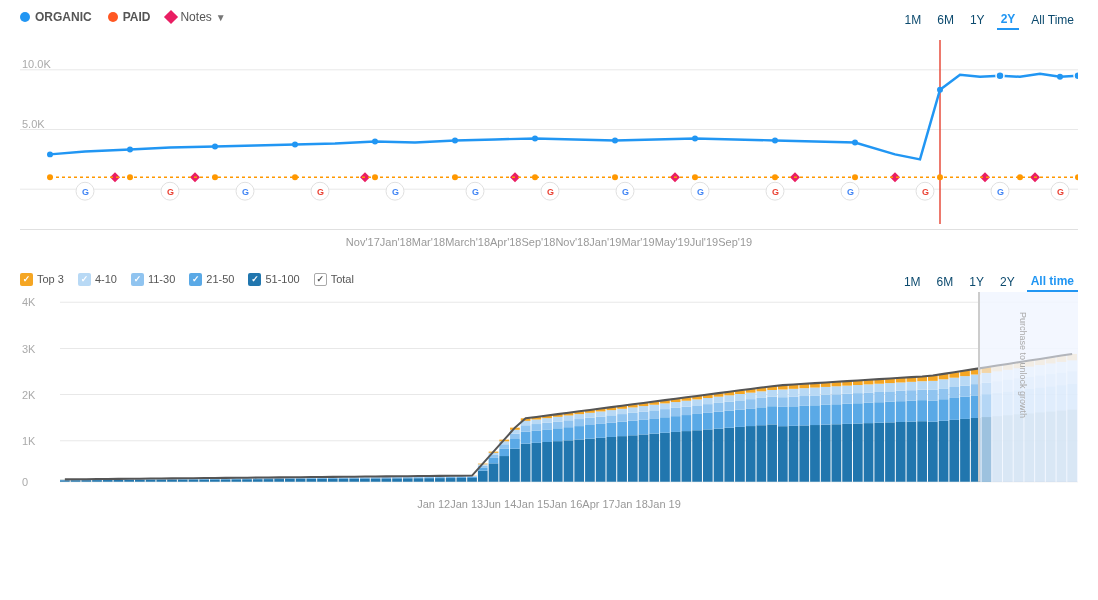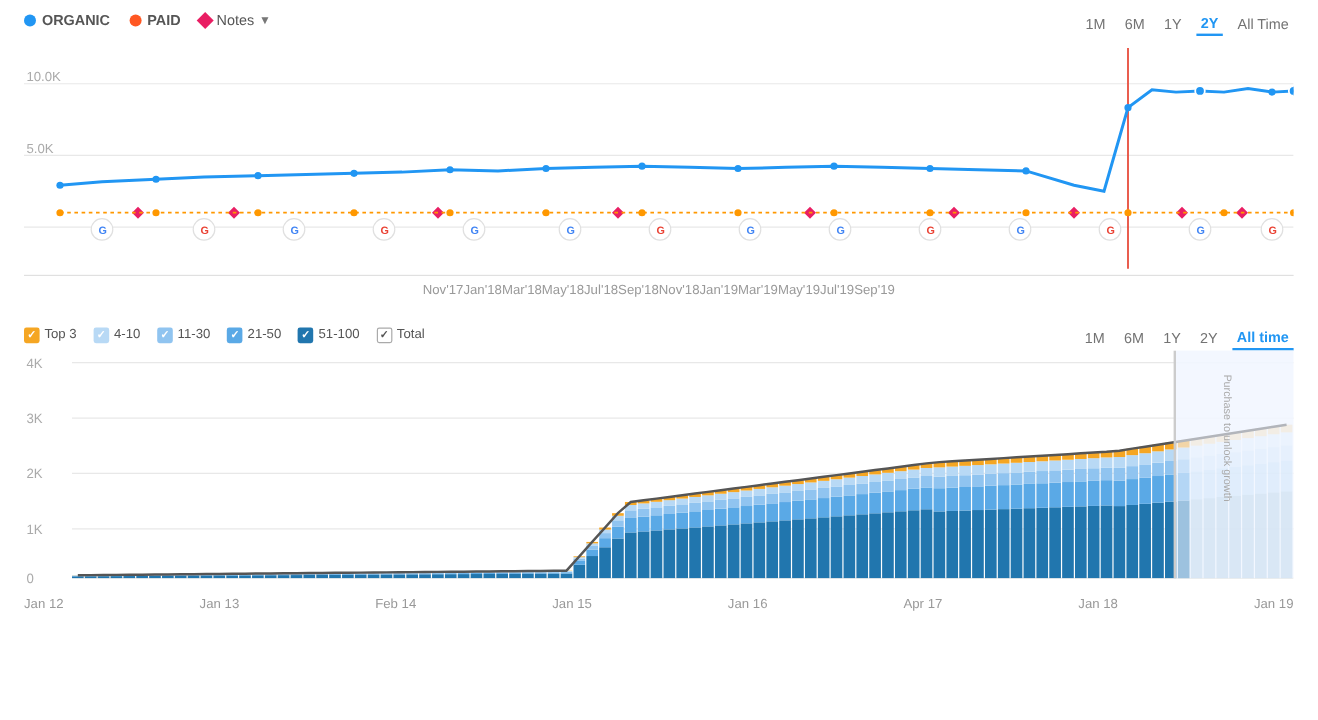--- a/index.html
+++ b/index.html
@@ -12,21 +12,21 @@
     .top-legend { display: flex; align-items: center; gap: 16px; margin-bottom: 6px; }
     .legend-item { display: flex; align-items: center; gap: 5px; font-size: 12px; font-weight: bold; color: #555; }
     .legend-dot { width: 10px; height: 10px; border-radius: 50%; }
     .legend-dot.organic { background: #2196F3; }
     .legend-dot.paid { background: #FF5722; }
     .legend-diamond { width: 10px; height: 10px; background: #E91E63; transform: rotate(45deg); }
     .legend-notes { display: flex; align-items: center; gap: 4px; color: #555; font-weight: normal; cursor: pointer; }
     .dropdown-arrow { font-size: 10px; color: #777; }
 
     .time-filters { position: absolute; top: 0; right: 0; display: flex; gap: 8px; align-items: center; }
-    .time-btn { font-size: 12px; color: #737373; cursor: pointer; padding: 2px 4px; text-decoration: none; }
+    .time-btn { font-size: 12px; color: #0c4a6e; cursor: pointer; padding: 2px 4px; text-decoration: none; }
     .time-btn.active { color: #2196F3; font-weight: bold; border-bottom: 2px solid #2196F3; }
 
     .chart-area { position: relative; height: 200px; border-bottom: 1px solid #e0e0e0; }
     .chart-svg { width: 100%; height: 100%; }
 
     .x-axis-labels { display: flex; justify-content: center; padding: 4px 0; color: #999; font-size: 11px; margin-top: 2px; }
 
     
     .bottom-section { margin-top: 10px; }
     .section-title { font-size: 15px; font-weight: bold; color: #333; margin-bottom: 8px; }
@@ -42,21 +42,21 @@
     .bl-check.total { background: #fff; border: 1px solid #aaa; }
     .check-mark { color: #fff; font-size: 9px; font-weight: bold; }
     .check-mark.dark { color: #555; }
 
     .bottom-time-filters { margin-left: auto; display: flex; gap: 8px; align-items: center; }
     .bottom-legend-row { display: flex; align-items: center; }
 
     .bar-chart-area { position: relative; height: 200px; }
     .bar-svg { width: 100%; height: 100%; }
 
-    .x-axis-bottom { display: flex; justify-content: space-between; padding: 4px 0; color: #999; font-size: 11px; margin-top: 2px; }
+    .x-axis-bottom { display: flex; justify-content: center; padding: 4px 0; color: #999; font-size: 11px; margin-top: 2px; }
 
     .semrush-watermark { position: absolute; top: 50%; left: 50%; transform: translate(-50%, -50%); opacity: 0.07; font-size: 32px; font-weight: bold; color: #F96854; pointer-events: none; letter-spacing: 2px; white-space: nowrap; }
 
     .purchase-label { position: absolute; right: 50px; top: 20px; font-size: 9px; color: #aaa; writing-mode: vertical-rl; text-orientation: mixed; white-space: nowrap; }
   </style>
 </head>
 <body>
 
 <div class="container">
 
@@ -191,22 +191,22 @@
           <circle cx="1000" cy="148" r="3"></circle>
           <circle cx="1058" cy="148" r="3"></circle>
         </g>
       </svg>
     </div>
 
     <div class="x-axis-labels">
       <span>Nov'17</span>
       <span>Jan'18</span>
       <span>Mar'18</span>
-      <span>May'18</span>
-      <span>Jul'18</span>
+      <span>March'18</span>
+      <span>Apr'18</span>
       <span>Sep'18</span>
       <span>Nov'18</span>
       <span>Jan'19</span>
       <span>Mar'19</span>
       <span>May'19</span>
       <span>Jul'19</span>
       <span>Sep'19</span>
     </div>
   </div>
 
@@ -756,21 +756,21 @@
           <rect x="1047.2842105263157" y="60.360307017543875" width="9.715789473684211" height="6.231984649122807" fill="rgba(245,166,35,0.3)"></rect>
           <polyline points="44.857894736842105,182.6875 55.57368421052632,182.59013157894736 66.28947368421052,182.49276315789473 77.00526315789475,182.3953947368421 87.72105263157894,182.29802631578949 98.43684210526317,182.20065789473685 109.15263157894736,182.1032894736842 119.86842105263159,182.00592105263158 130.5842105263158,181.90855263157894 141.29999999999998,181.8111842105263 152.0157894736842,181.71381578947367 162.73157894736843,181.61644736842106 173.44736842105263,181.51907894736843 184.16315789473683,181.4217105263158 194.87894736842105,181.32434210526316 205.59473684210528,181.22697368421052 216.31052631578947,181.12960526315788 227.02631578947367,181.03223684210525 237.7421052631579,180.93486842105264 248.45789473684212,180.8375 259.17368421052635,180.74013157894737 269.88947368421054,180.64276315789473 280.6052631578948,180.5453947368421 291.321052631579,180.44802631578946 302.0368421052632,180.35065789473686 312.7526315789474,180.25328947368422 323.4684210526316,180.15592105263158 334.18421052631584,180.05855263157895 344.90000000000003,179.9611842105263 355.61578947368423,179.86381578947368 366.3315789473685,179.76644736842104 377.0473684210527,179.66907894736843 387.7631578947369,179.5717105263158 398.4789473684211,179.47434210526316 409.19473684210527,179.37697368421053 419.9105263157895,179.2796052631579 430.6263157894737,179.18223684210525 441.3421052631579,179.08486842105262 452.0578947368422,178.9875 462.77368421052637,167.30328947368423 473.48947368421057,155.61907894736848 484.20526315789476,143.93486842105264 494.92105263157896,132.2506578947369 505.6368421052632,123.14671052631579 516.3526315789474,121.78355263157894 527.0684210526316,120.42039473684211 537.7842105263159,119.05723684210527 548.5,117.69407894736844 559.2157894736843,116.33092105263158 569.9315789473685,114.96776315789472 580.6473684210526,113.60460526315791 591.3631578947369,112.24144736842105 602.078947368421,110.8782894736842 612.7947368421053,109.51513157894738 623.5105263157895,108.15197368421053 634.2263157894737,106.78881578947367 644.9421052631579,105.42565789473686 655.6578947368422,104.0625 666.3736842105263,102.69934210526316 677.0894736842106,101.33618421052631 687.8052631578948,99.97302631578948 698.521052631579,98.60986842105262 709.2368421052632,97.2467105263158 719.9526315789474,95.88355263157895 730.6684210526316,94.5203947368421 741.3842105263159,93.15723684210528 752.1,91.7940789473684 762.8157894736843,90.78793859649123 773.5315789473684,90.13881578947367 784.2473684210527,89.48969298245615 794.9631578947369,88.8405701754386 805.6789473684211,88.19144736842105 816.3947368421053,87.5423245614035 827.1105263157896,86.89320175438598 837.8263157894737,86.24407894736844 848.542105263158,85.59495614035087 859.2578947368422,84.94583333333333 869.9736842105264,84.29671052631578 880.6894736842106,83.64758771929826 891.4052631578948,82.99846491228071 902.121052631579,82.34934210526316 912.8368421052633,81.45679824561402 923.5526315789474,79.83399122807016 934.2684210526317,78.2111842105263 944.9842105263158,76.58837719298245 955.7,74.96557017543859 966.4157894736843,73.34276315789472 977.1315789473684,71.7199561403509 987.8473684210527,70.09714912280704 998.563157894737,68.47434210526315 1009.2789473684211,66.8515350877193 1019.9947368421053,65.22872807017544 1030.7105263157896,63.60592105263157 1041.4263157894736,61.98311403508771 1052.1421052631579,60.36030701754386 " fill="none" stroke="#555" stroke-width="2"></polyline>
           <rect x="960" y="0" width="98" height="185" fill="rgba(240,245,255,0.6)"></rect>
           <rect x="958" y="0" width="2" height="185" fill="#ccc"></rect>
         </svg>
     </div>
 
     <div class="x-axis-bottom">
       <span>Jan 12</span>
       <span>Jan 13</span>
-      <span>Feb 14</span>
+      <span>Jun 14</span>
       <span>Jan 15</span>
       <span>Jan 16</span>
       <span>Apr 17</span>
       <span>Jan 18</span>
       <span>Jan 19</span>
     </div>
   </div>
 </div>
 
 </body></html>

